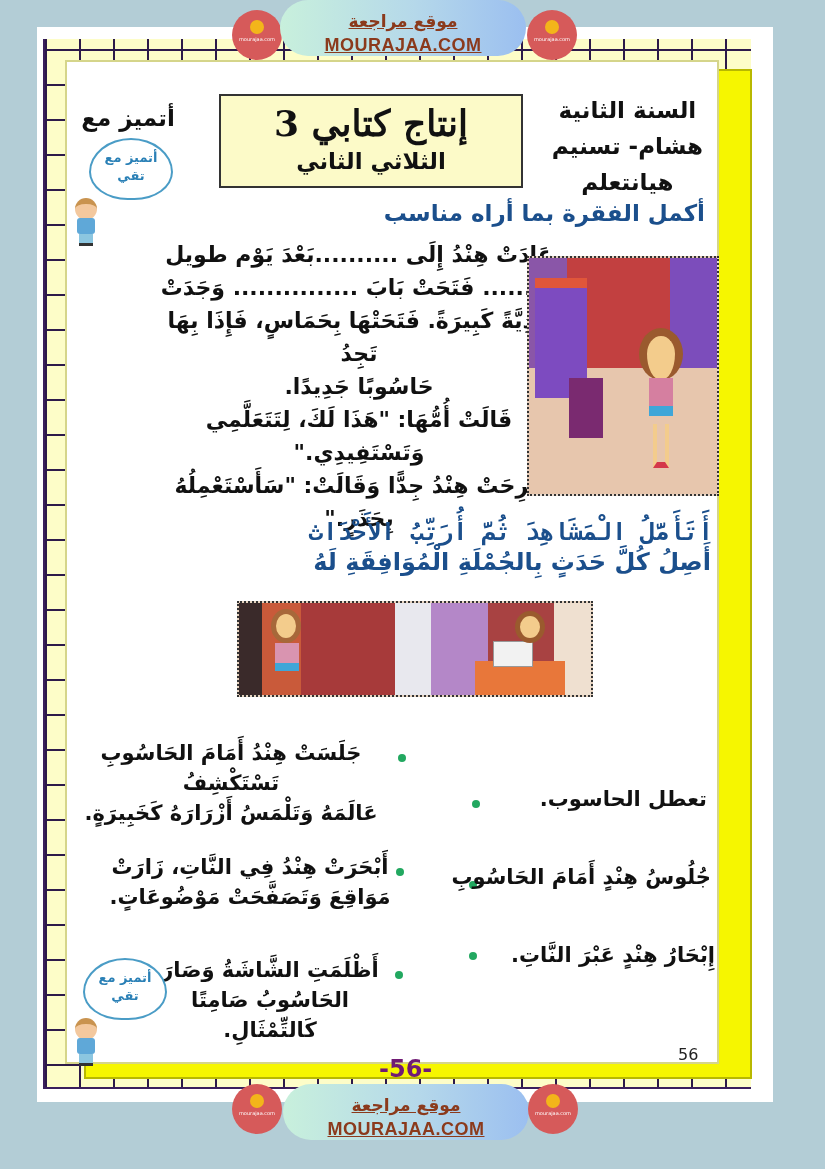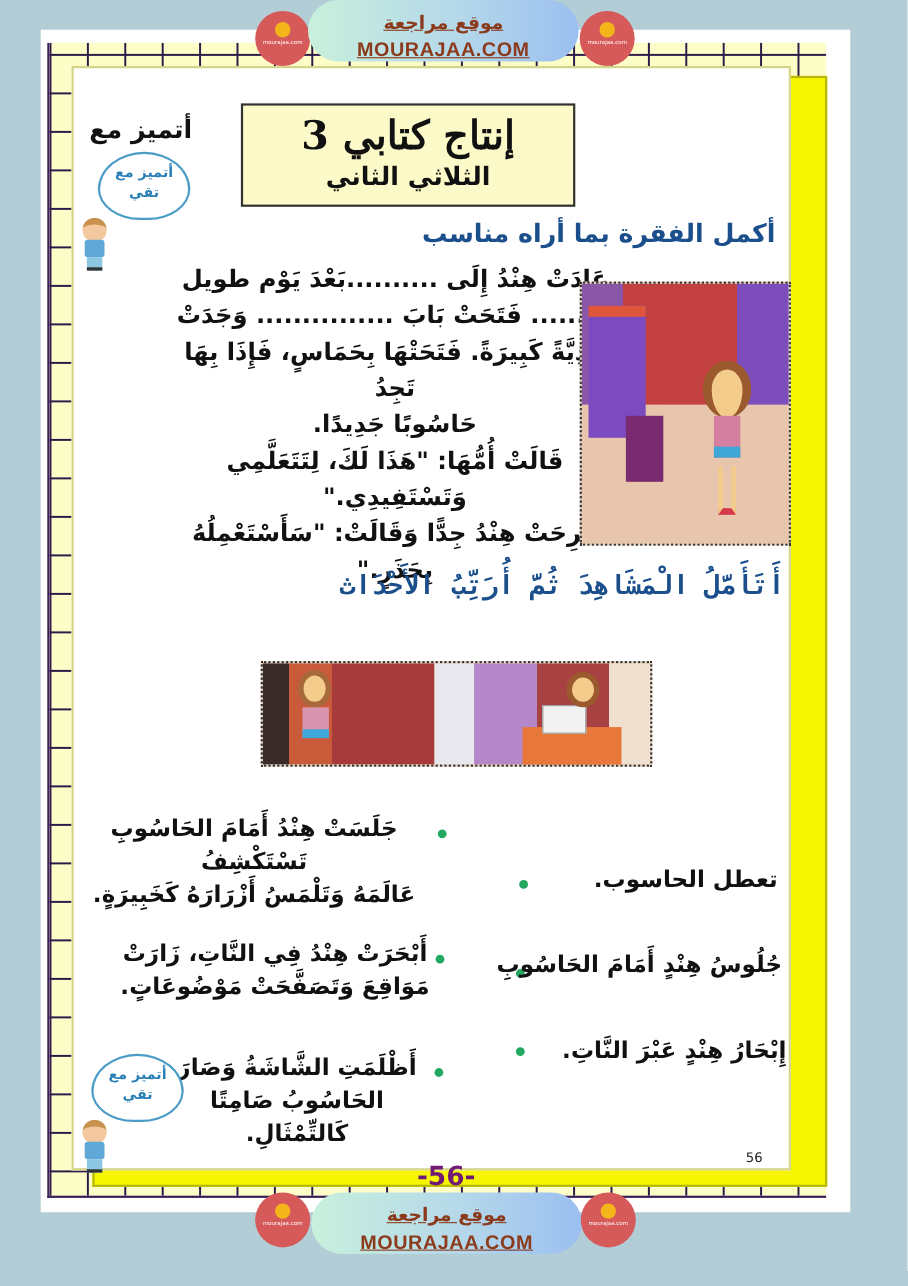--- a/index.html
+++ b/index.html
@@ -80,21 +80,21 @@
   .s2 .mid { position: absolute; left: 156px; top: 0; width: 36px; height: 100%; background: #e8e8ee; }
   .s2 .right { position: absolute; left: 192px; top: 0; width: 164px; height: 100%; background: linear-gradient(90deg, #b487c8 0 35%, #a84242 35% 75%, #efe0d0 75%); }
   .s2 .desk { position: absolute; left: 236px; top: 58px; width: 90px; height: 36px; background: #e8773a; }
   .s2 .monitor { position: absolute; left: 254px; top: 38px; width: 40px; height: 26px; background: #f2f2f2; border: 1px solid #999; }
   .s2 .g1 { position: absolute; left: 32px; top: 6px; width: 30px; height: 34px; border-radius: 50%; background: #f3cc8c; border: 5px solid #a7683a; }
   .s2 .g1b { position: absolute; left: 36px; top: 40px; width: 24px; height: 28px; background: #d994b0; border-bottom: 8px solid #3fa6d8; }
   .s2 .g2 { position: absolute; left: 276px; top: 8px; width: 30px; height: 32px; border-radius: 50%; background: #f3cc8c; border: 5px solid #9a5a2e; }
   .sentence { position: absolute; direction: rtl; font-weight: bold; color: #111; font-size: 21px; line-height: 30px; text-align: center; }
   .bullet { position: absolute; width: 8px; height: 8px; border-radius: 50%; background: #22a860; }
   .page-num-big { position: absolute; left: 312px; top: 993px; font-weight: bold; font-size: 24px; color: #701a75; }
-  .page-num-small { position: absolute; left: 611px; top: 983px; font-size: 12px; color: #222; }
+  .page-num-small { position: absolute; left: 611px; top: 983px; font-size: 16px; color: #222; }
   .banner {
     position: absolute; width: 246px; height: 56px; border-radius: 34px;
     background: linear-gradient(90deg, #c8f0dc 0%, #b5d8ea 55%, #9bbff0 100%);
     text-align: center; color: #8b3a1c; font-weight: bold;
   }
   .banner .b-ar { direction: rtl; font-size: 17px; text-decoration: underline; line-height: 22px; margin-top: 10px; }
   .banner .b-en { font-family: "Liberation Sans", sans-serif; font-size: 18px; text-decoration: underline; line-height: 26px; letter-spacing: 0.5px; }
   .logo-circle {
     position: absolute; width: 50px; height: 50px; border-radius: 50%; background: #d65a5a;
     text-align: center;
@@ -108,20 +108,25 @@
 <div class="page">
   <div class="grid"></div>
   <div class="yellow-frame"></div>
   <div class="card">
 
     <div class="title-box">
       <div class="title-main">إنتاج كتابي 3</div>
       <div class="title-sub">الثلاثي الثاني</div>
     </div>
 
+    <div class="top-right ar">
+      <div>السنة الثانية</div>
+      <div>هشام- تسنيم</div>
+      <div>هيانتعلم</div>
+    </div>
 
     <div class="top-left ar">أتميز مع تقي</div>
 
     <div class="cloud" style="left:22px; top:76px;">
       <span>أتميز مع تقي</span>
     </div>
     <div class="boy" style="left:4px; top:136px;">
       <div class="head"></div>
         <div class="body"></div>
         <div class="legs"></div>
@@ -142,20 +147,21 @@
       <div class="wall"></div>
         <div class="floor"></div>
       <div class="gift"></div>
       <div class="chair"></div>
       <div class="girl-head"></div>
         <div class="girl-body"></div>
         <div class="girl-legs"></div>
     </div>
 
     <div class="instruction" style="right:4px; top:456px; font-size:24px;font-family:Liberation Mono, monospace;">أَتَأَمَّلُ الْمَشَاهِدَ ثُمَّ أُرَتِّبُ الأَحْدَاث</div>
+    <div class="instruction" style="right:6px; top:486px; font-size:24px;">أَصِلُ كُلَّ حَدَثٍ بِالجُمْلَةِ الْمُوَافِقَةِ لَهُ</div>
 
     <div class="scene-img s2">
       <div class="left"></div>
         <div class="mid"></div>
         <div class="right"></div>
       <div class="g1"></div>
         <div class="g1b"></div>
       <div class="desk"></div>
         <div class="monitor"></div>
       <div class="g2"></div>

